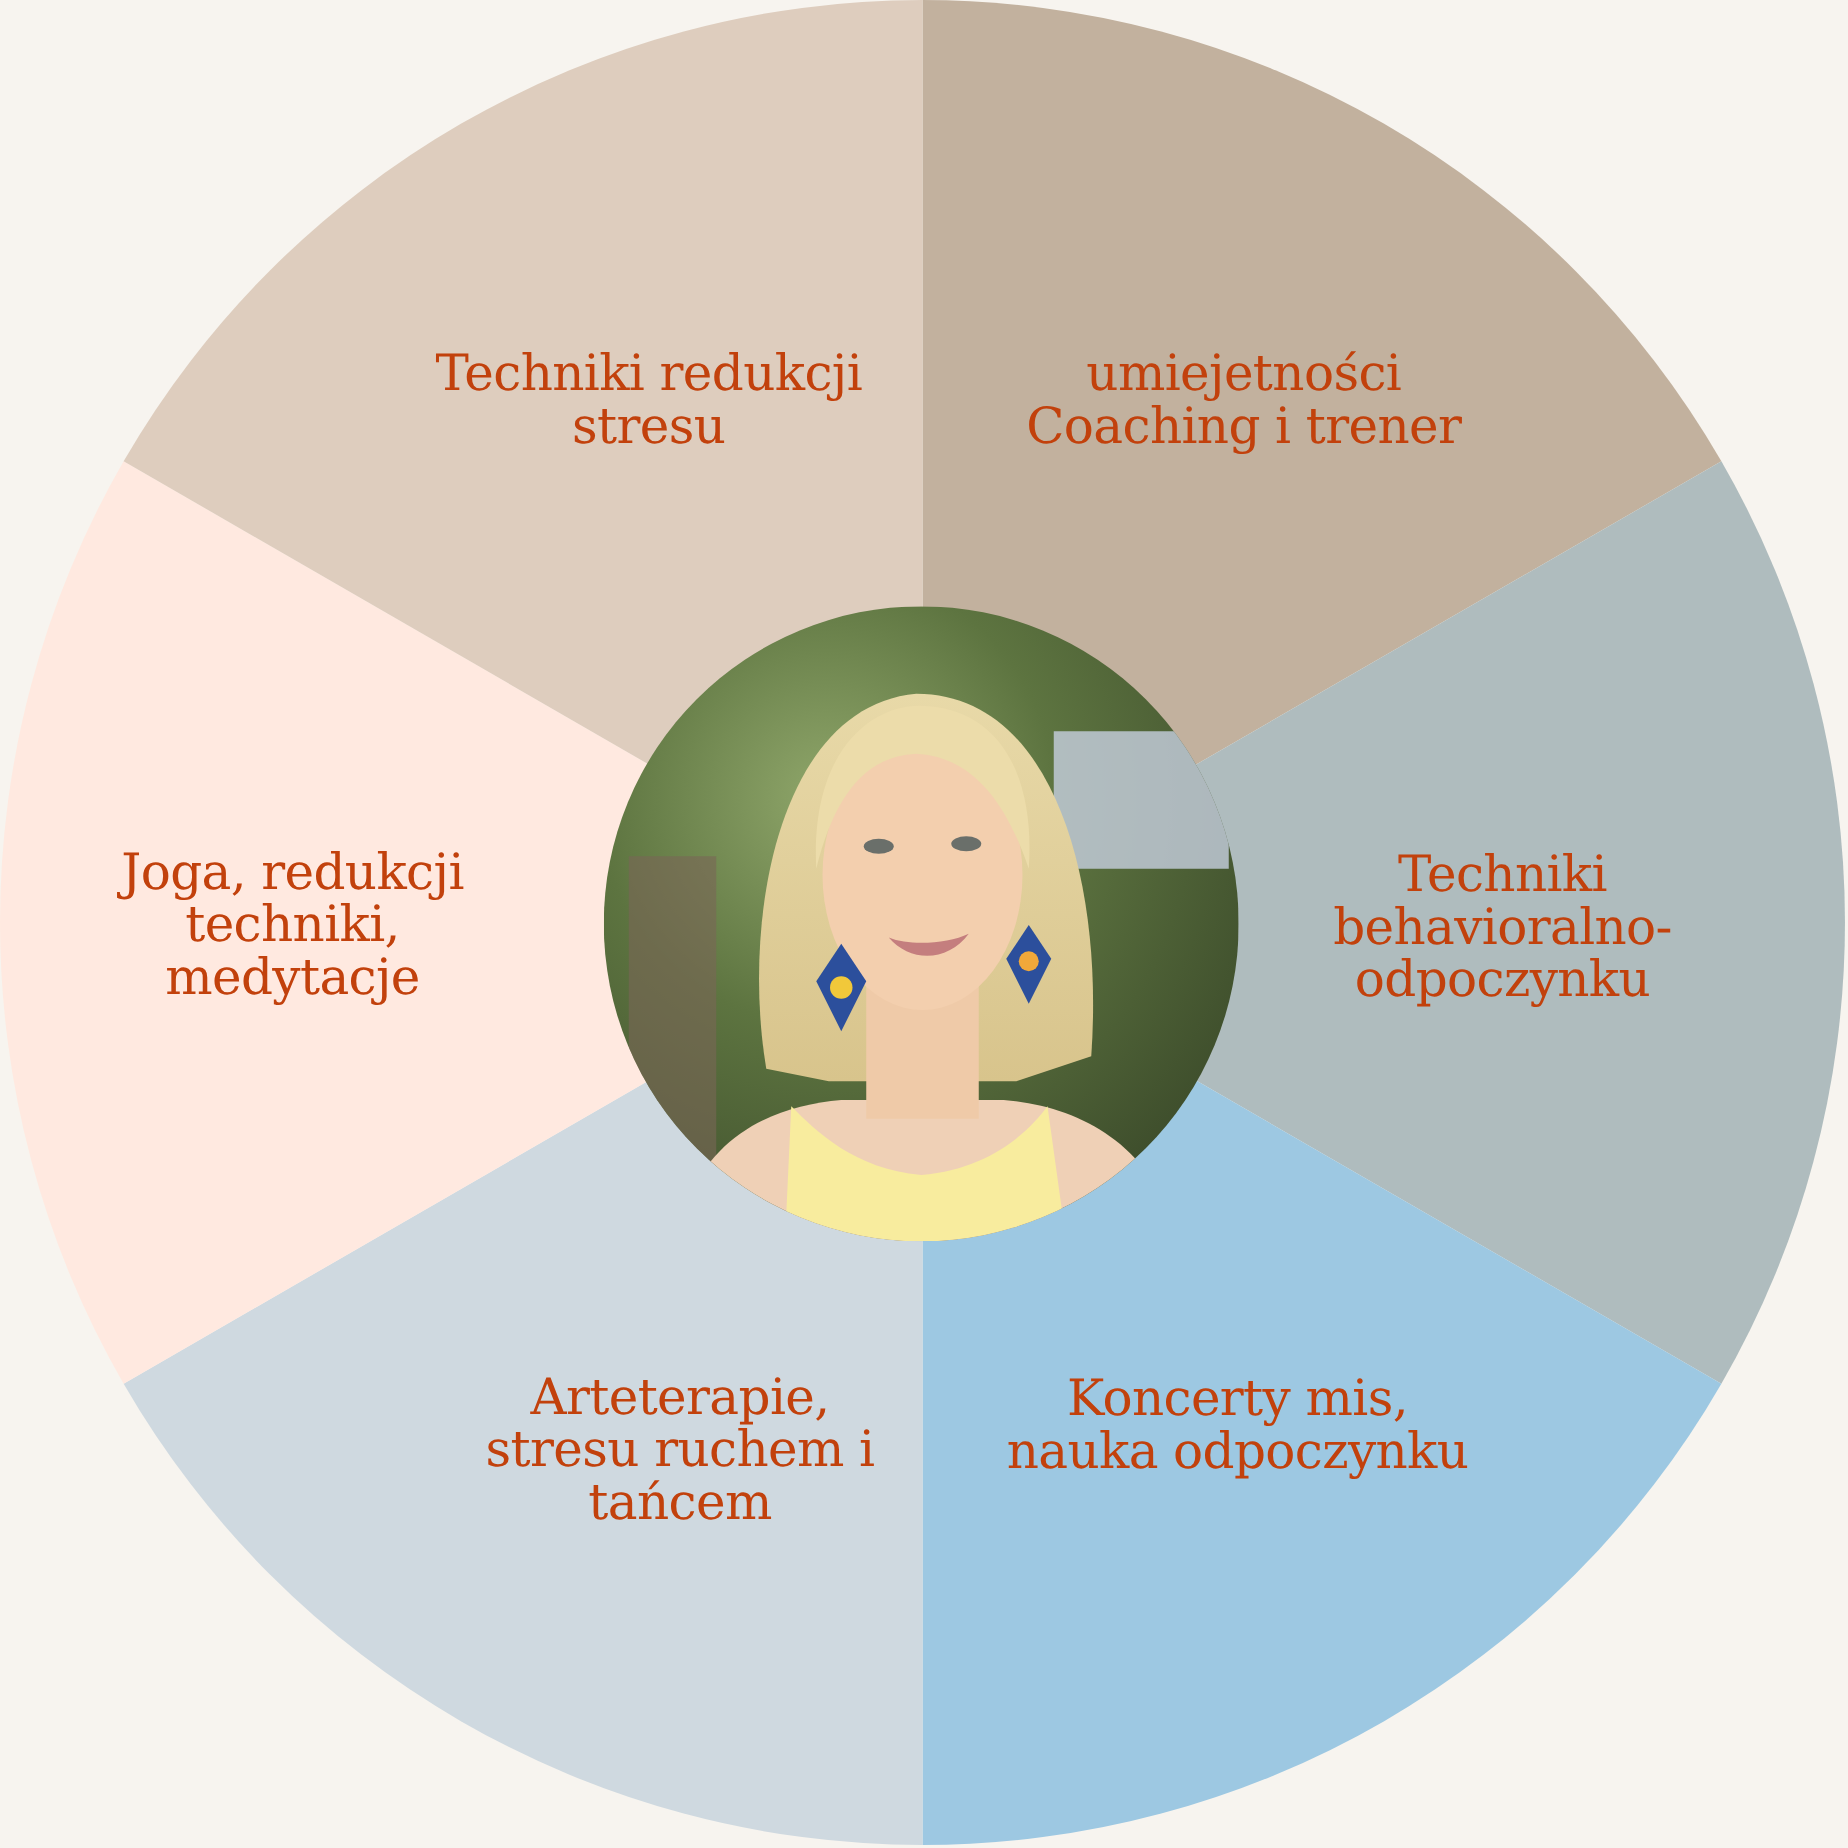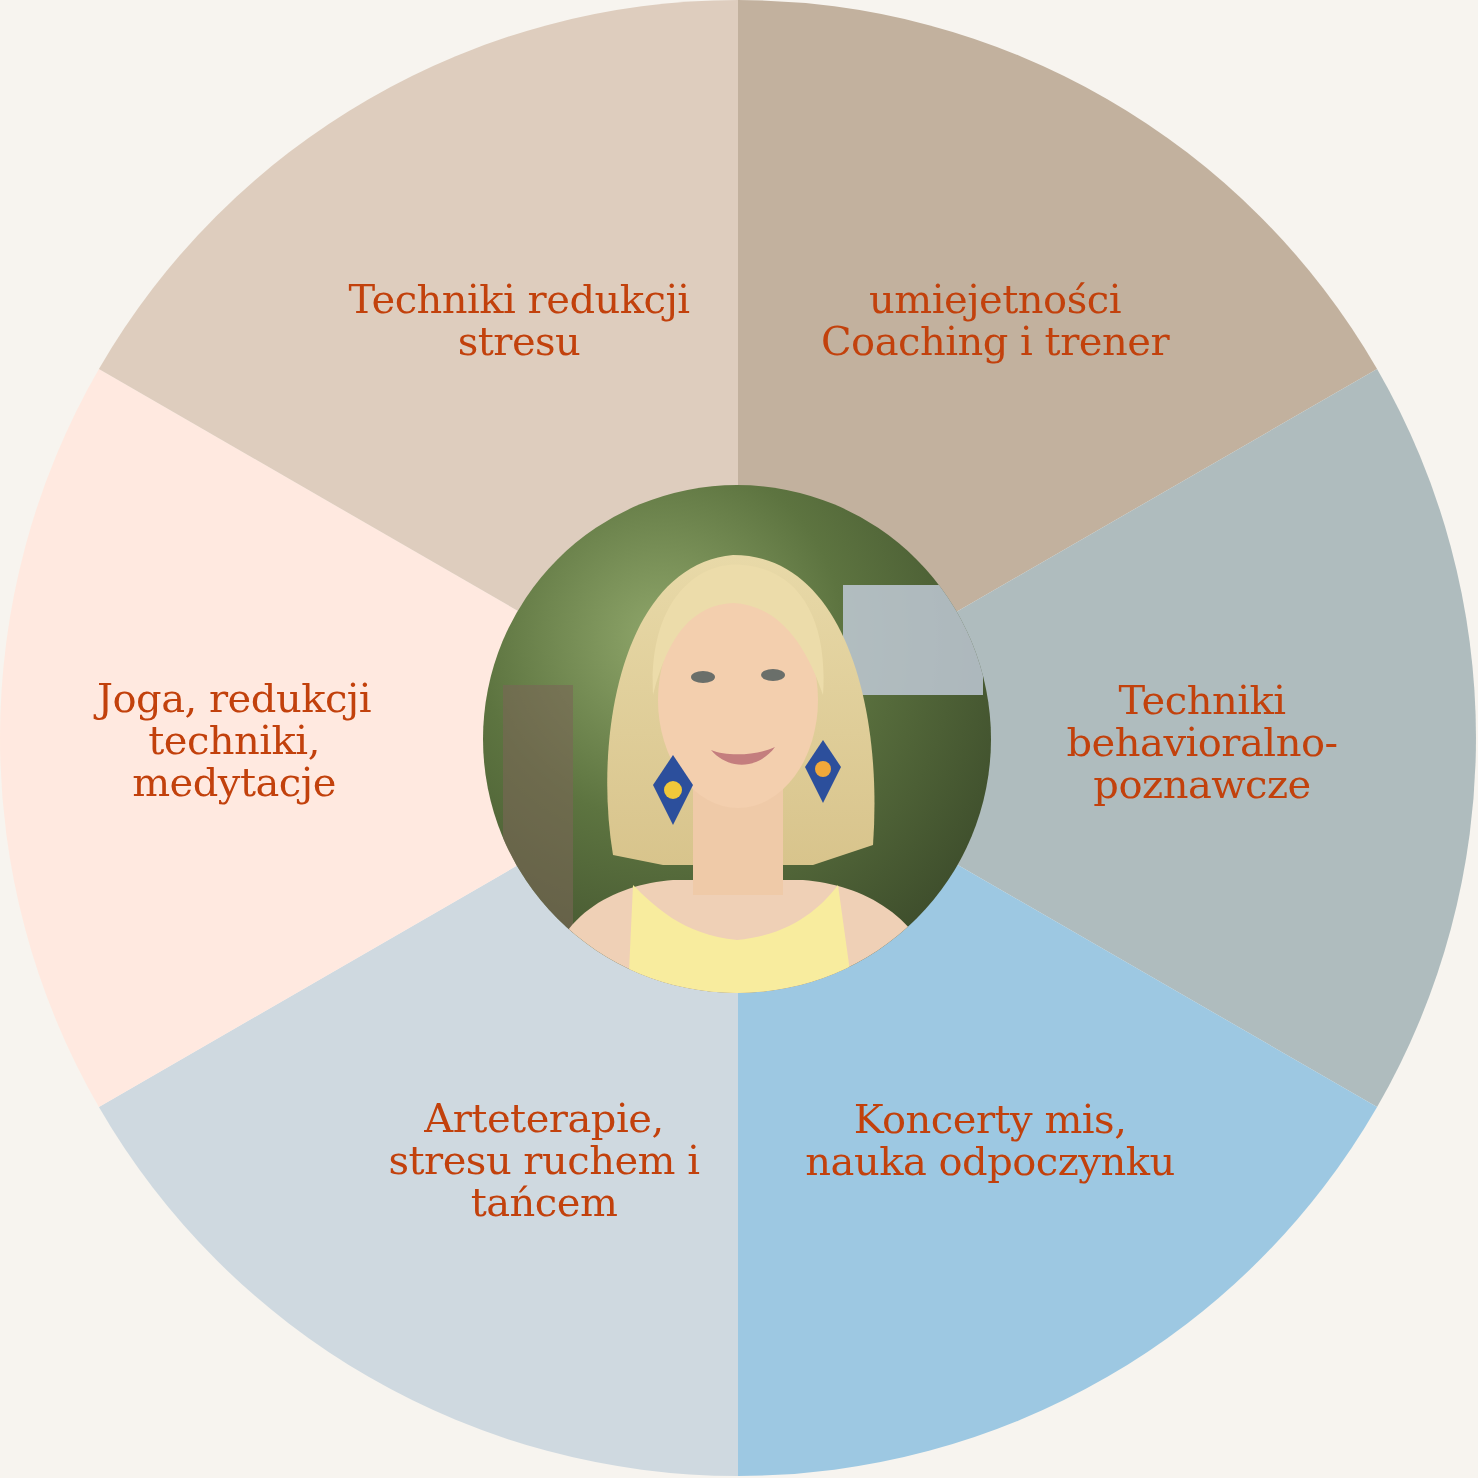--- a/index.html
+++ b/index.html
@@ -49,21 +49,21 @@
 </svg>
 
 <div class="label" style="left:995px; top:320px;">
   <span>umiejetności</span>
   <span>Coaching i trener</span>
 </div>
 
 <div class="label" style="left:1202px; top:742px;">
   <span>Techniki</span>
   <span>behavioralno-</span>
-  <span>poznawcze</span>
+  <span>odpoczynku</span>
 </div>
 
 <div class="label" style="left:990px; top:1140px;">
   <span>Koncerty mis,</span>
   <span>nauka odpoczynku</span>
 </div>
 
 <div class="label" style="left:502px; top:1160px;margin-left:42px;">
   <span>Arteterapie,</span>
   <span>stresu ruchem i</span>

